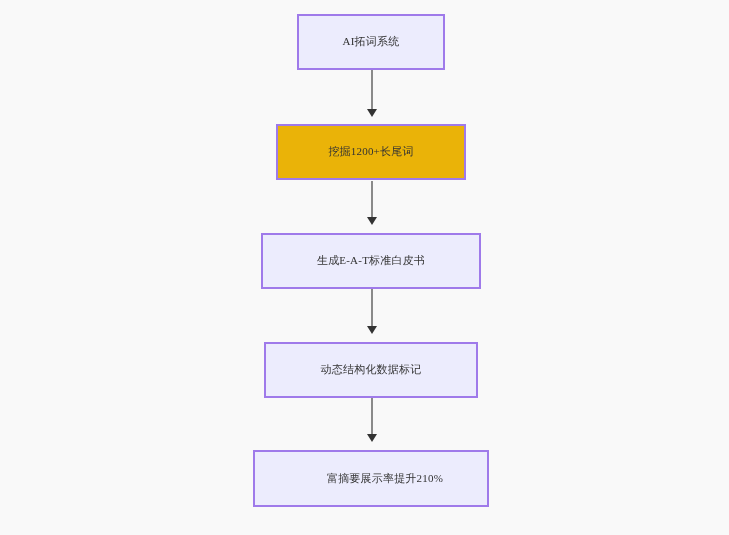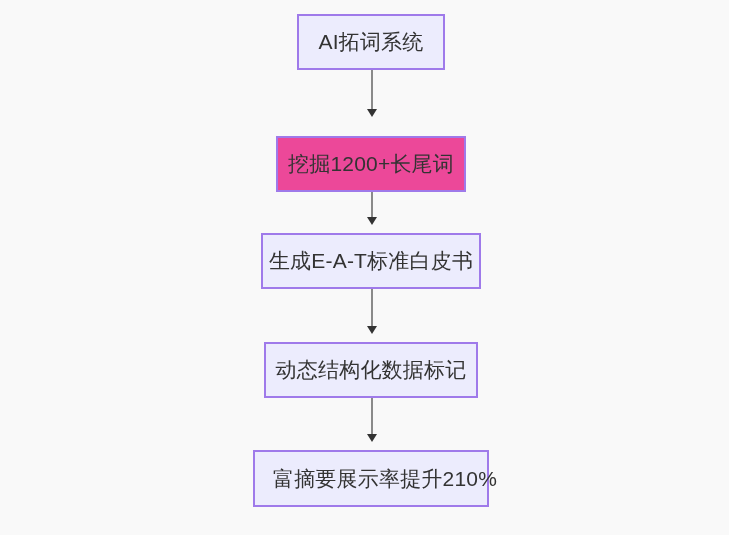--- a/index.html
+++ b/index.html
@@ -22,24 +22,25 @@
     position: absolute;
     box-sizing: border-box;
     background: #ececfd;
     border: 2px solid #9f7aea;
     display: flex;
     align-items: center;
     justify-content: center;
   }
   .node-label {
     color: #333333;
-    font-size: 21px;
+    font-size: 11px;
     line-height: 1.2;
     white-space: nowrap;
     letter-spacing: 0.2px;
+    font-family: Liberation Serif, serif;
   }
   .edge {
     position: absolute;
     width: 0;
   }
   .edge-line {
     position: absolute;
     left: 0;
     top: 0;
     width: 2px;
@@ -73,21 +74,21 @@
     <div class="edge-arrow" style="top: 37px; border-top-color: rgb(51, 51, 51);"></div>
   </div>
   <div class="edge" id="edge-4" style="left: 371px; top: 398px; height: 44px;">
     <div class="edge-line" style="height: 37px; background: rgb(138, 138, 138);"></div>
     <div class="edge-arrow" style="top: 36px; border-top-color: rgb(51, 51, 51);"></div>
   </div>
 
   <div class="node" id="node-1" style="left: 297px; top: 14px; width: 148px; height: 56px; background: rgb(236, 236, 253); border-color: rgb(159, 122, 234);">
     <span class="node-label" style="color: rgb(51, 51, 51);">AI拓词系统</span>
   </div>
-  <div class="node" id="node-2" style="left: 276px; top: 136px; width: 190px; height: 56px; background: #ec4899; border-color: rgb(159, 122, 234);">
+  <div class="node" id="node-2" style="left: 276px; top: 124px; width: 190px; height: 56px; background: #eab308; border-color: rgb(159, 122, 234);">
     <span class="node-label" style="color: rgb(51, 51, 51);">挖掘1200+长尾词</span>
   </div>
   <div class="node" id="node-4" style="left: 264px; top: 342px; width: 214px; height: 56px; background: rgb(236, 236, 253); border-color: rgb(159, 122, 234);">
     <span class="node-label" style="color: rgb(51, 51, 51);">动态结构化数据标记</span>
   </div>
   <div class="node" id="node-3" style="left: 261px; top: 233px; width: 220px; height: 56px; background: rgb(236, 236, 253); border-color: rgb(159, 122, 234);">
     <span class="node-label" style="color: rgb(51, 51, 51);">生成E-A-T标准白皮书</span>
   </div>
   <div class="node" id="node-5" style="left: 253px; top: 450px; width: 236px; height: 57px; background: rgb(236, 236, 253); border-color: rgb(159, 122, 234); padding-left: 28px;">
     <span class="node-label" style="color: rgb(51, 51, 51);">富摘要展示率提升210%</span>

